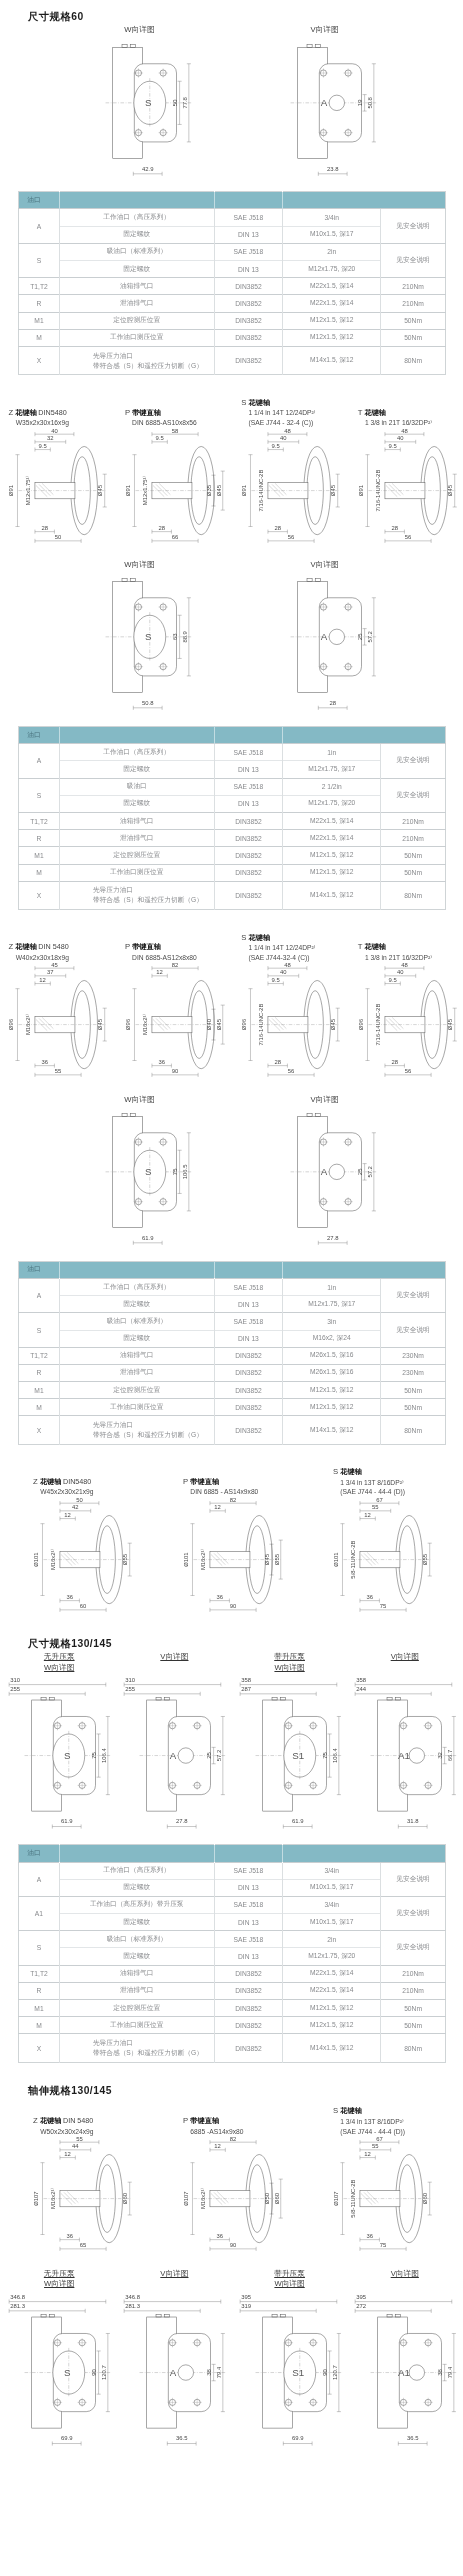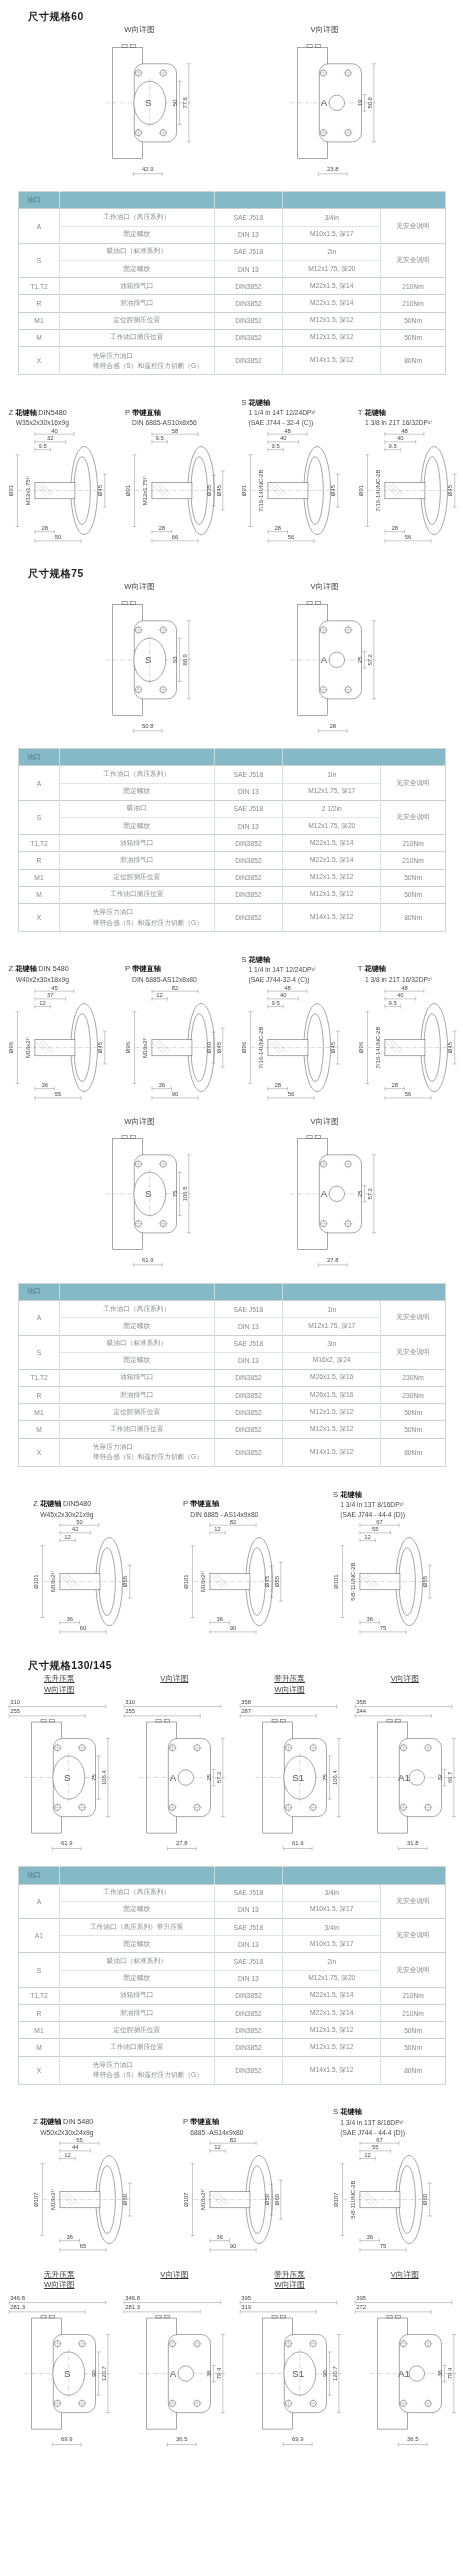--- a/index.html
+++ b/index.html
@@ -391,21 +391,20 @@
             <text x="77" y="198" text-anchor="middle" class="dim">28</text>
             <line x1="58" y1="220" x2="148" y2="220" class="dln"></line>
             <line x1="58" y1="216" x2="58" y2="224" class="dln"></line>
             <line x1="148" y1="216" x2="148" y2="224" class="dln"></line>
             <text x="103" y="216" text-anchor="middle" class="dim">56</text>
           </svg>
         </div>
       </div>
     </section>
     <section class="sec dims">
-      <div class="sec-title">尺寸规格75</div>
       <div class="views two">
         <div class="view">
           <div class="vlabels">
             <div class="vlabel">W向详图</div>
           </div>
           <svg width="108" height="139" class="draw" viewBox="0 0 210 270">
             <rect x="52" y="16" width="58" height="216" class="fillw"></rect>
             <rect x="70" y="11" width="10" height="5" class="ln"></rect>
             <rect x="86" y="11" width="10" height="5" class="ln"></rect>
             <rect x="94" y="48" width="82" height="152" rx="18" class="fillw"></rect>
@@ -1358,20 +1357,21 @@
               <div>带符合感（S）和遥控压力切断（G）</div>
             </td>
             <td class="std">DIN3852</td>
             <td class="size">M14x1.5, 深12</td>
             <td class="tq" rowspan="1">80Nm</td>
           </tr>
         </tbody>
       </table>
     </section>
     <section class="sec shafts">
+      <div class="sec-title">轴伸规格130/145</div>
       <div class="shaft-row three">
         <div class="shaft">
           <div class="shaft-head"><span class="code">Z</span><span class="stype">花键轴</span><span class="hx">DIN 5480</span></div>
           <div class="shaft-spec">W50x2x30x24x9g</div>
           <svg width="104" height="118" class="draw" viewBox="0 0 202 230">
             <line x1="58" y1="12" x2="134" y2="12" class="dln"></line>
             <line x1="58" y1="8" x2="58" y2="16" class="dln"></line>
             <line x1="134" y1="8" x2="134" y2="16" class="dln"></line>
             <text x="96" y="9" text-anchor="middle" class="dim">55</text>
             <line x1="58" y1="27" x2="118" y2="27" class="dln"></line>

